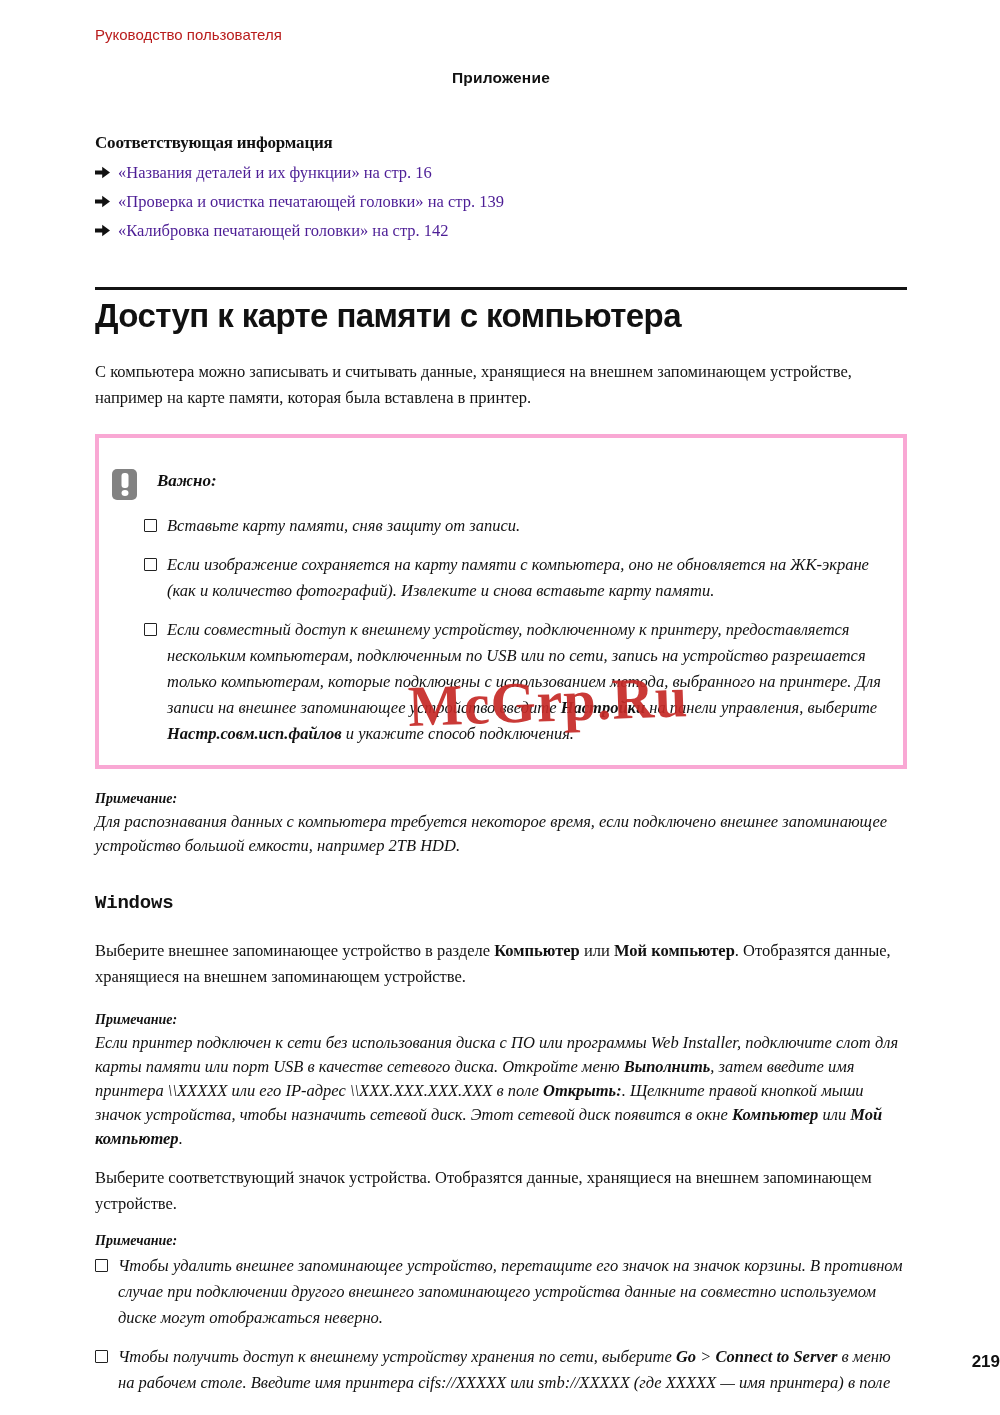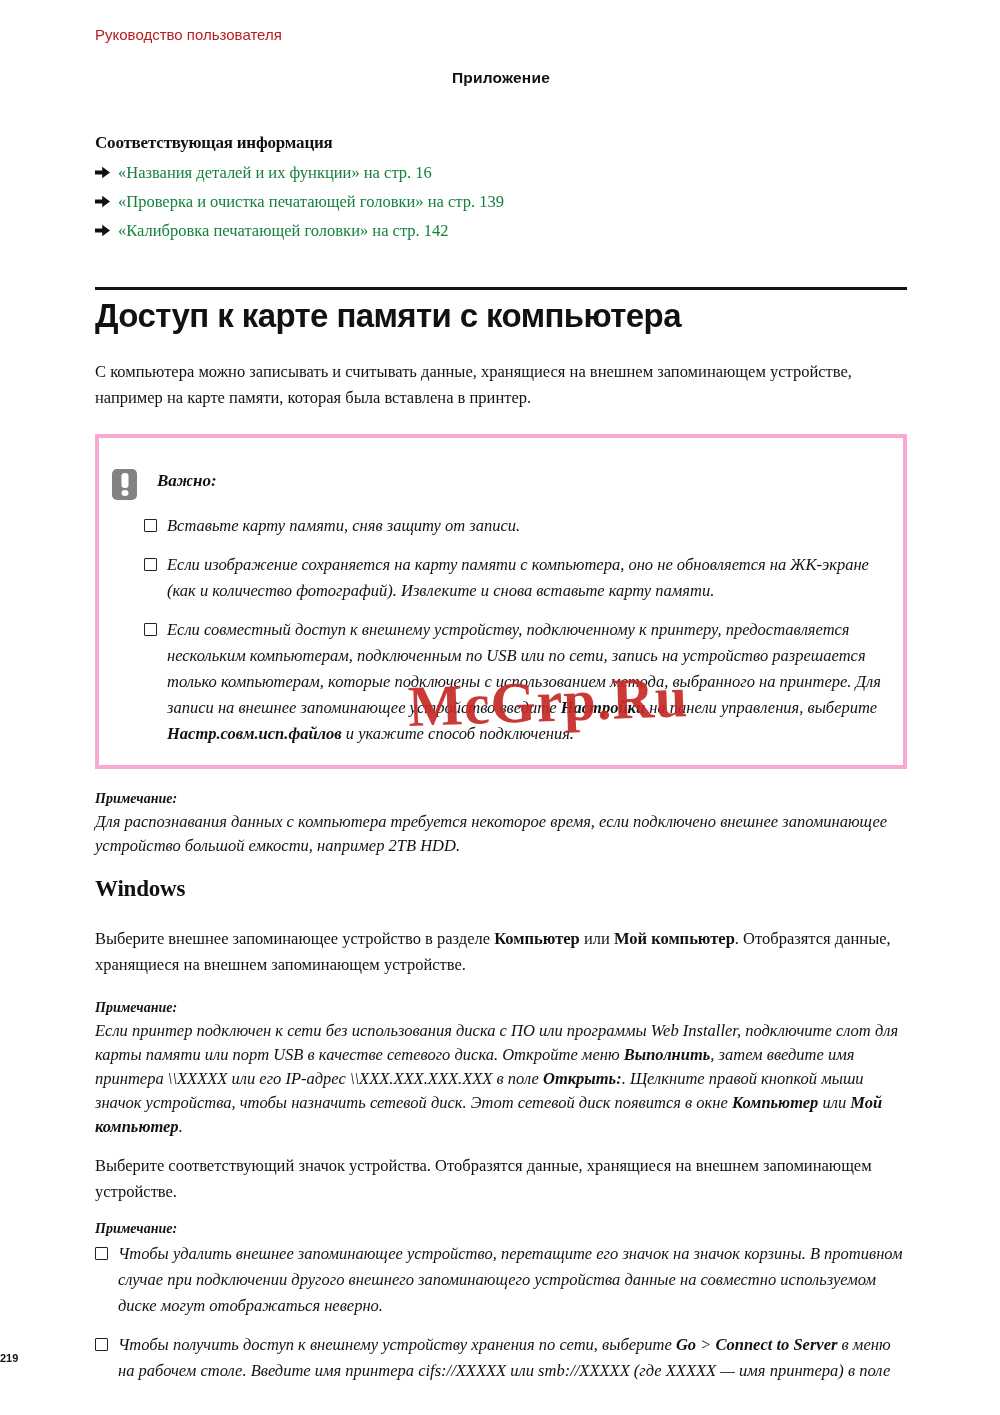--- a/index.html
+++ b/index.html
@@ -8,46 +8,46 @@
     font-family:"Liberation Serif", serif;color:#111;
     -webkit-font-smoothing:antialiased;
   }
   .content{position:absolute;left:95px;top:0;width:812px;}
   .hdr-left{font-family:"Liberation Sans", sans-serif;font-size:15px;color:#b91c1c;padding-top:26px;}
   .hdr-center{font-family:"Liberation Sans", sans-serif;font-size:15.5px;font-weight:bold;text-align:center;margin-top:26px;letter-spacing:.2px;}
   .rel-title{font-family:Liberation Serif, serif;font-size:17px;font-weight:bold;margin-top:46px;letter-spacing:-0.2px;}
   .link-row{display:flex;align-items:baseline;margin-top:11px;line-height:18px;}
   .arrow{flex:0 0 auto;margin-right:8px;position:relative;top:1px;}
   .arrow svg{display:block;}
-  a.doclink{color:#15803d;text-decoration:none;font-size:16.5px;}
+  a.doclink{color:#4c1d95;text-decoration:none;font-size:16.5px;}
   .rule{height:3px;background:#141414;margin-top:47px;}
   h1.sect-title{font-family:"Liberation Sans", sans-serif;font-size:33px;font-weight:bold;letter-spacing:-0.6px;margin:7px 0 0 0;}
   p.body{font-size:16.5px;line-height:26px;margin:24px 0 0 0;}
   
   .imp-box{border:4px solid #f9a8d4;margin-top:23px;padding:31px 16px 18px 13px;}
   .imp-head{display:flex;align-items:flex-start;}
   .imp-icon{width:25px;height:31px;background:#828282;border-radius:5px;position:relative;flex:0 0 auto;}
   .imp-icon .bar{position:absolute;left:50%;top:4px;transform:translateX(-50%);width:7px;height:15px;background:#fff;border-radius:3px;}
   .imp-icon .dot{position:absolute;left:50%;bottom:4px;transform:translateX(-50%);width:7px;height:6px;background:#fff;border-radius:50%;}
   .imp-label{font-style:italic;font-weight:bold;font-size:17px;margin-left:20px;position:relative;top:2px;}
   .chk-item{display:flex;margin-top:13px;font-style:italic;font-size:16.5px;line-height:26px;}
   .imp-box .chk-item{margin-left:32px;}
   .chk{flex:0 0 auto;width:11px;height:11px;border:1.7px solid #222;border-radius:1px;margin:6px 10px 0 0;}
   .chk-text{flex:1 1 auto;}
   .chk-text b, .note-body b, .body b{font-weight:bold;}
   .note-label{font-style:italic;font-weight:bold;font-size:14px;margin-top:22px;}
   .note-body{font-style:italic;font-size:16.5px;line-height:24px;margin-top:3px;}
-  .os-title{font-family:Liberation Serif, serif;font-size:23px;font-weight:bold;margin-top:18px;letter-spacing:-0.2px;}
+  .os-title{font-family:Liberation Mono, monospace;font-size:19px;font-weight:bold;margin-top:34px;letter-spacing:-0.2px;}
   .watermark{
     position:absolute;left:408px;top:668px;font-family:"Liberation Serif", serif;
     font-weight:bold;font-size:58px;color:#c62a27;transform:rotate(-2deg);
     letter-spacing:1px;opacity:.92;pointer-events:none;z-index:5;
   }
-  .page-num{position:absolute;left:0;top:1352px;width:1000px;text-align:left;
-    font-family:"Liberation Sans", sans-serif;font-size:11px;font-weight:bold;}
+  .page-num{position:absolute;left:0;top:1352px;width:1000px;text-align:right;
+    font-family:"Liberation Sans", sans-serif;font-size:17px;font-weight:bold;}
 </style>
 </head>
 <body>
 
 <div class="content">
 
   <div class="hdr-left">Руководство пользователя</div>
   <div class="hdr-center">Приложение</div>
 
   <div class="rel-title">Соответствующая информация</div>

